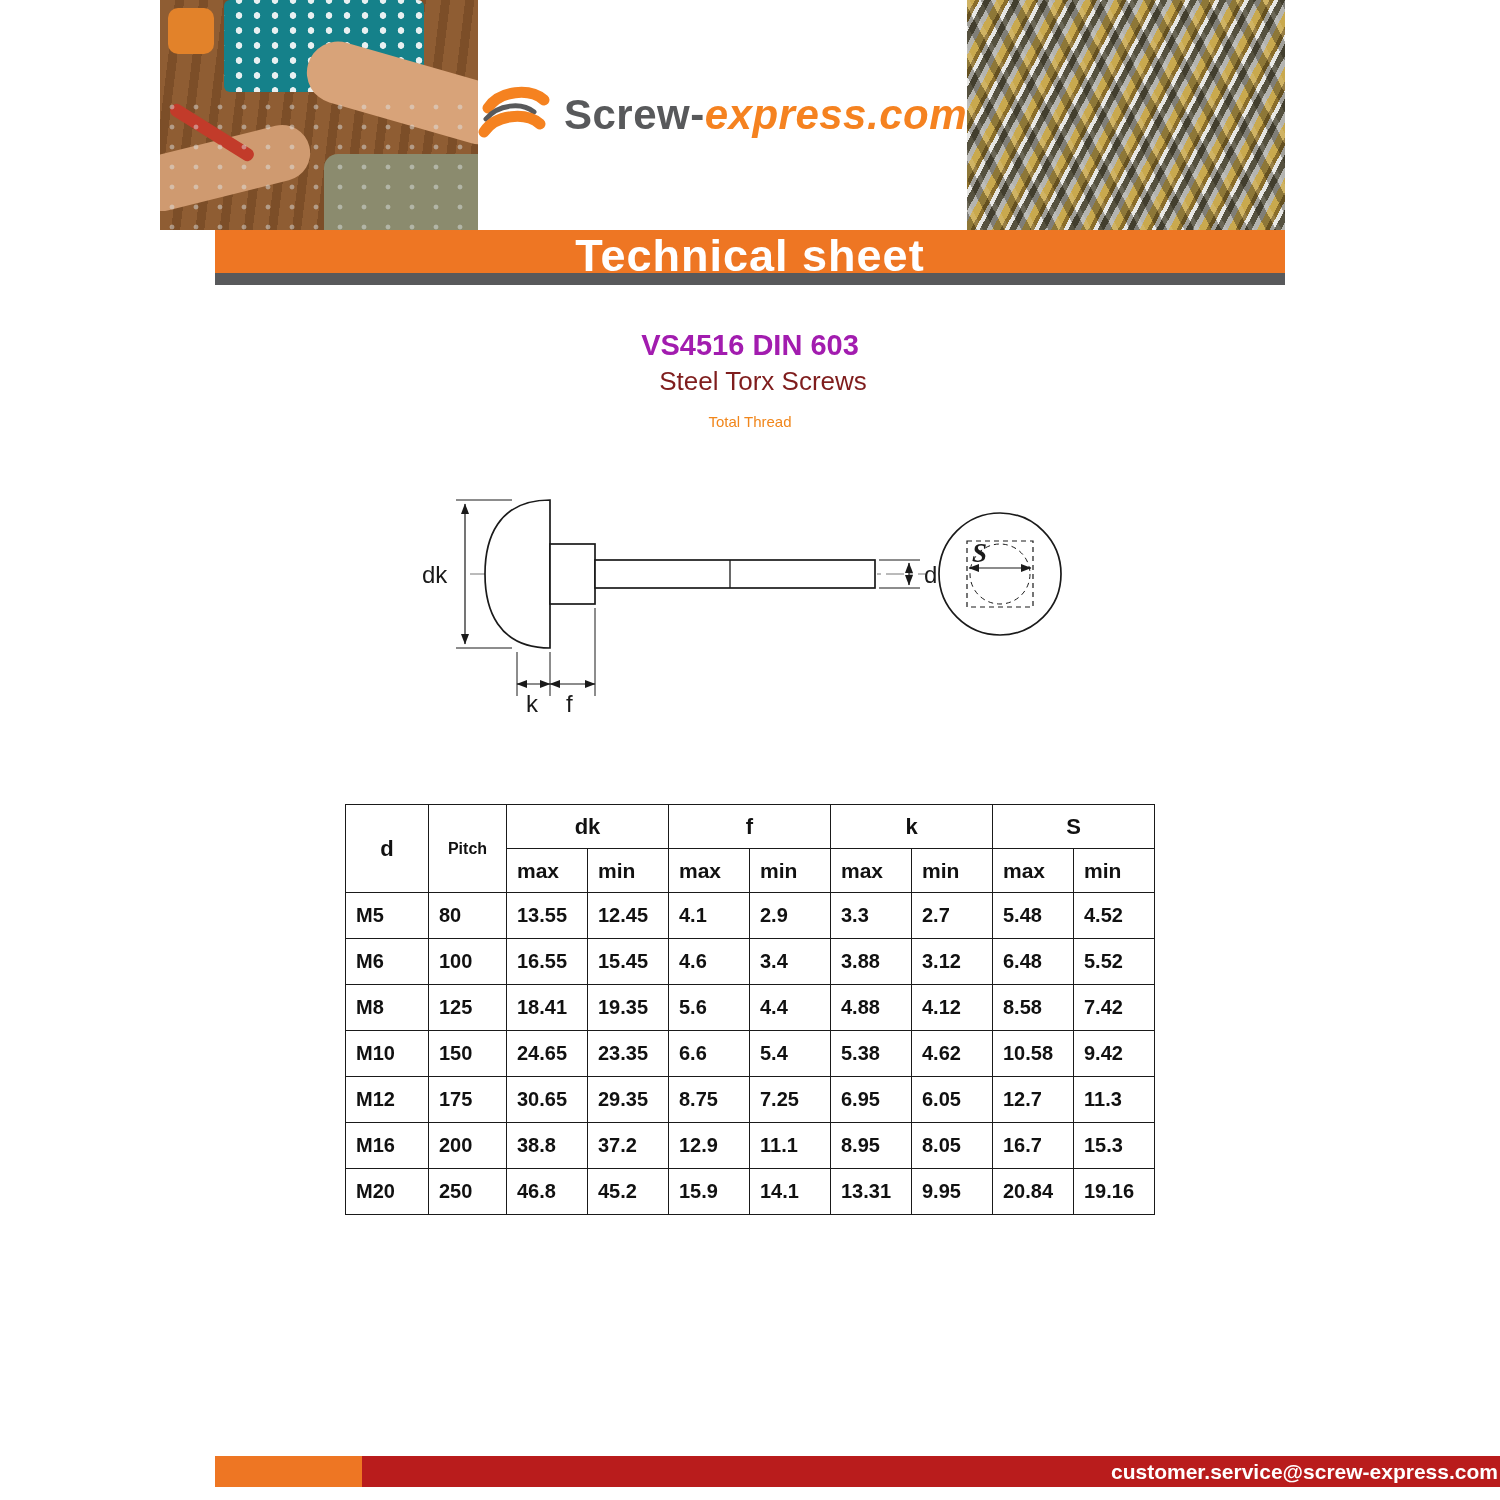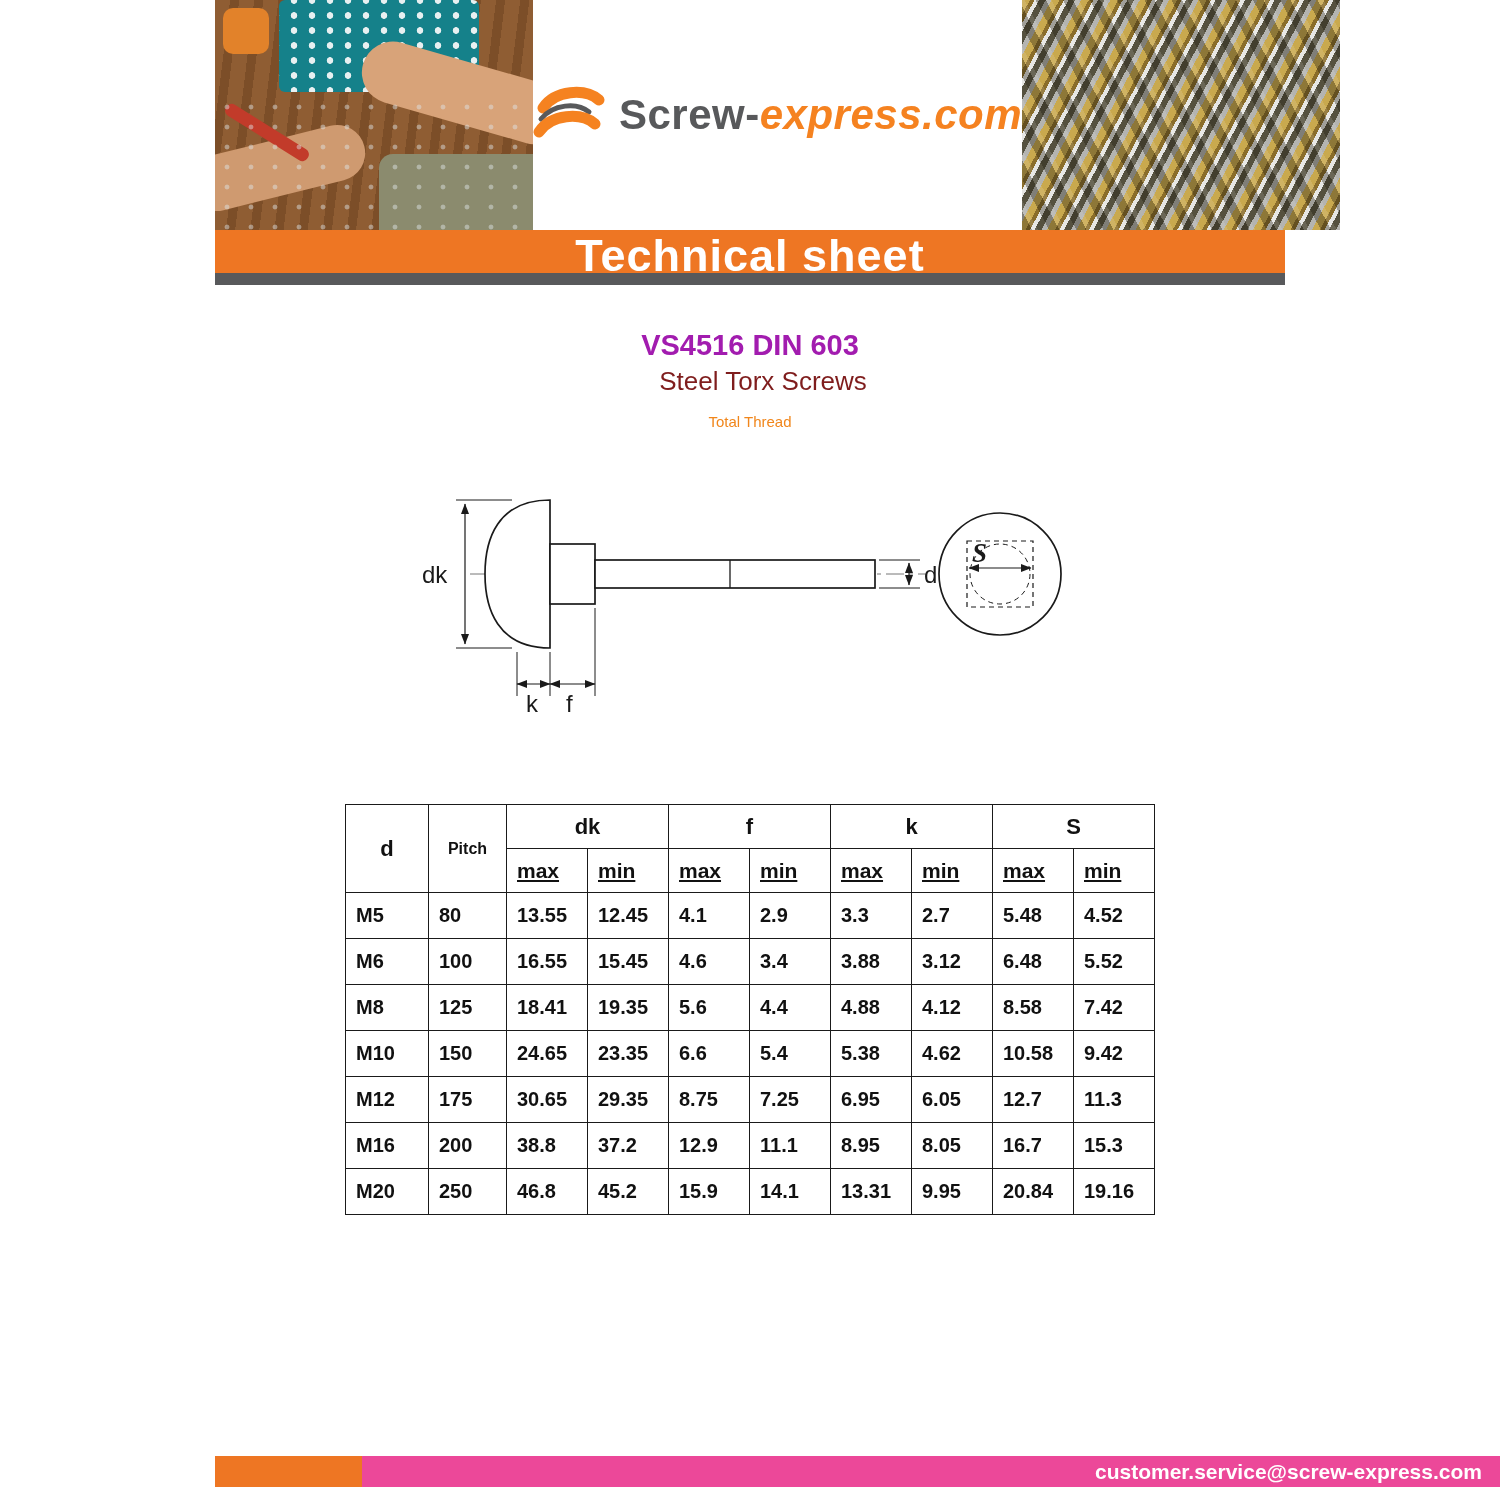--- a/index.html
+++ b/index.html
@@ -1,20 +1,20 @@
 <!DOCTYPE html>
 <html><head>
 <meta charset="utf-8">
 <style>
   html,body{margin:0;padding:0;}
   body{width:1500px;height:1500px;background:#ffffff;font-family:"Liberation Sans",sans-serif;}
   .page{position:relative;width:1500px;height:1500px;overflow:hidden;background:#fff;}
 
   
-  .header{margin-left:215px;width:1070px;height:230px;display:flex;}
+  .header{margin-left:215px;width:1070px;height:230px;display:flex;justify-content:flex-end;}
   .photo{position:relative;overflow:hidden;flex:0 0 auto;}
   .photo-left{width:318px;background:repeating-linear-gradient(97deg,#8f5d33 0 15px,#7c4e28 15px 24px);}
   .photo-right{width:318px;background:repeating-linear-gradient(118deg,#c9a94e 0 7px,#8a6d2a 7px 11px,#e6e6e3 11px 15px,#55513f 15px 21px,#b4b4b0 21px 26px);}
   .photo-right .sheen{position:absolute;inset:0;background:repeating-linear-gradient(62deg,rgba(30,26,14,.35) 0 9px,rgba(255,255,255,.12) 9px 14px,transparent 14px 24px);}
   .tray{position:absolute;left:64px;top:0;width:200px;height:92px;border-radius:6px;background-color:#15818a;background-image:radial-gradient(circle,#e8f0f1 3px,transparent 3.6px);background-size:18px 15px;background-position:6px 8px;}
   .arm-right{position:absolute;right:-36px;top:62px;width:210px;height:62px;background:#d8a379;border-radius:32px;transform:rotate(16deg);}
   .arm-left{position:absolute;left:-28px;bottom:34px;width:180px;height:56px;background:#cf9a70;border-radius:28px;transform:rotate(-14deg);}
   .sleeve{position:absolute;right:-16px;bottom:-20px;width:170px;height:96px;background:#8b8b6e;border-radius:14px;}
   .tape-measure{position:absolute;left:8px;top:8px;width:46px;height:46px;background:#e2822a;border-radius:10px;}
   .screwdriver{position:absolute;left:4px;top:126px;width:96px;height:13px;background:#c23b2a;border-radius:6px;transform:rotate(32deg);}
@@ -38,27 +38,27 @@
   
   .diagram{display:block;width:660px;margin:54px auto 0;}
   .dim-label{font-family:"Liberation Sans",sans-serif;font-size:24px;fill:#1a1a1a;}
   .s-label{font-family:"Liberation Serif",serif;font-style:italic;font-weight:bold;font-size:27px;fill:#1a1a1a;}
 
   
   .spec-table{border-collapse:collapse;margin:90px auto 0;table-layout:fixed;}
   .spec-table th,.spec-table td{border:1.6px solid #1a1a1a;box-sizing:border-box;color:#111;}
   .spec-table thead th{height:44px;font-size:22px;font-weight:bold;text-align:center;background:#fff;}
   .spec-table thead th.pitch{font-size:16px;font-weight:bold;}
-  .spec-table thead th.sub{text-align:left;padding-left:10px;font-size:21px;text-decoration:underline;}
+  .spec-table thead th.sub{text-align:left;padding-left:10px;font-size:21px;}
   .spec-table tbody td{height:46px;font-size:20px;font-weight:bold;text-align:left;padding-left:10px;background:#fff;}
 
   
   .footer{position:absolute;left:215px;right:0;bottom:13px;height:31px;display:flex;}
   .footer-accent{width:147px;background:#EE7623;}
-  .footer-bar{flex:1;background:#ec4899;color:#fff;font-size:21px;font-weight:bold;text-align:right;line-height:31px;padding-right:18px;}
+  .footer-bar{flex:1;background:#b91c1c;color:#fff;font-size:21px;font-weight:bold;text-align:right;line-height:31px;padding-right:2px;}
 </style>
 </head>
 <body>
 
 <div class="page">
 
   <div class="header">
     <div class="photo photo-left">
       <div class="tray"></div>
       <div class="arm-right"></div>

